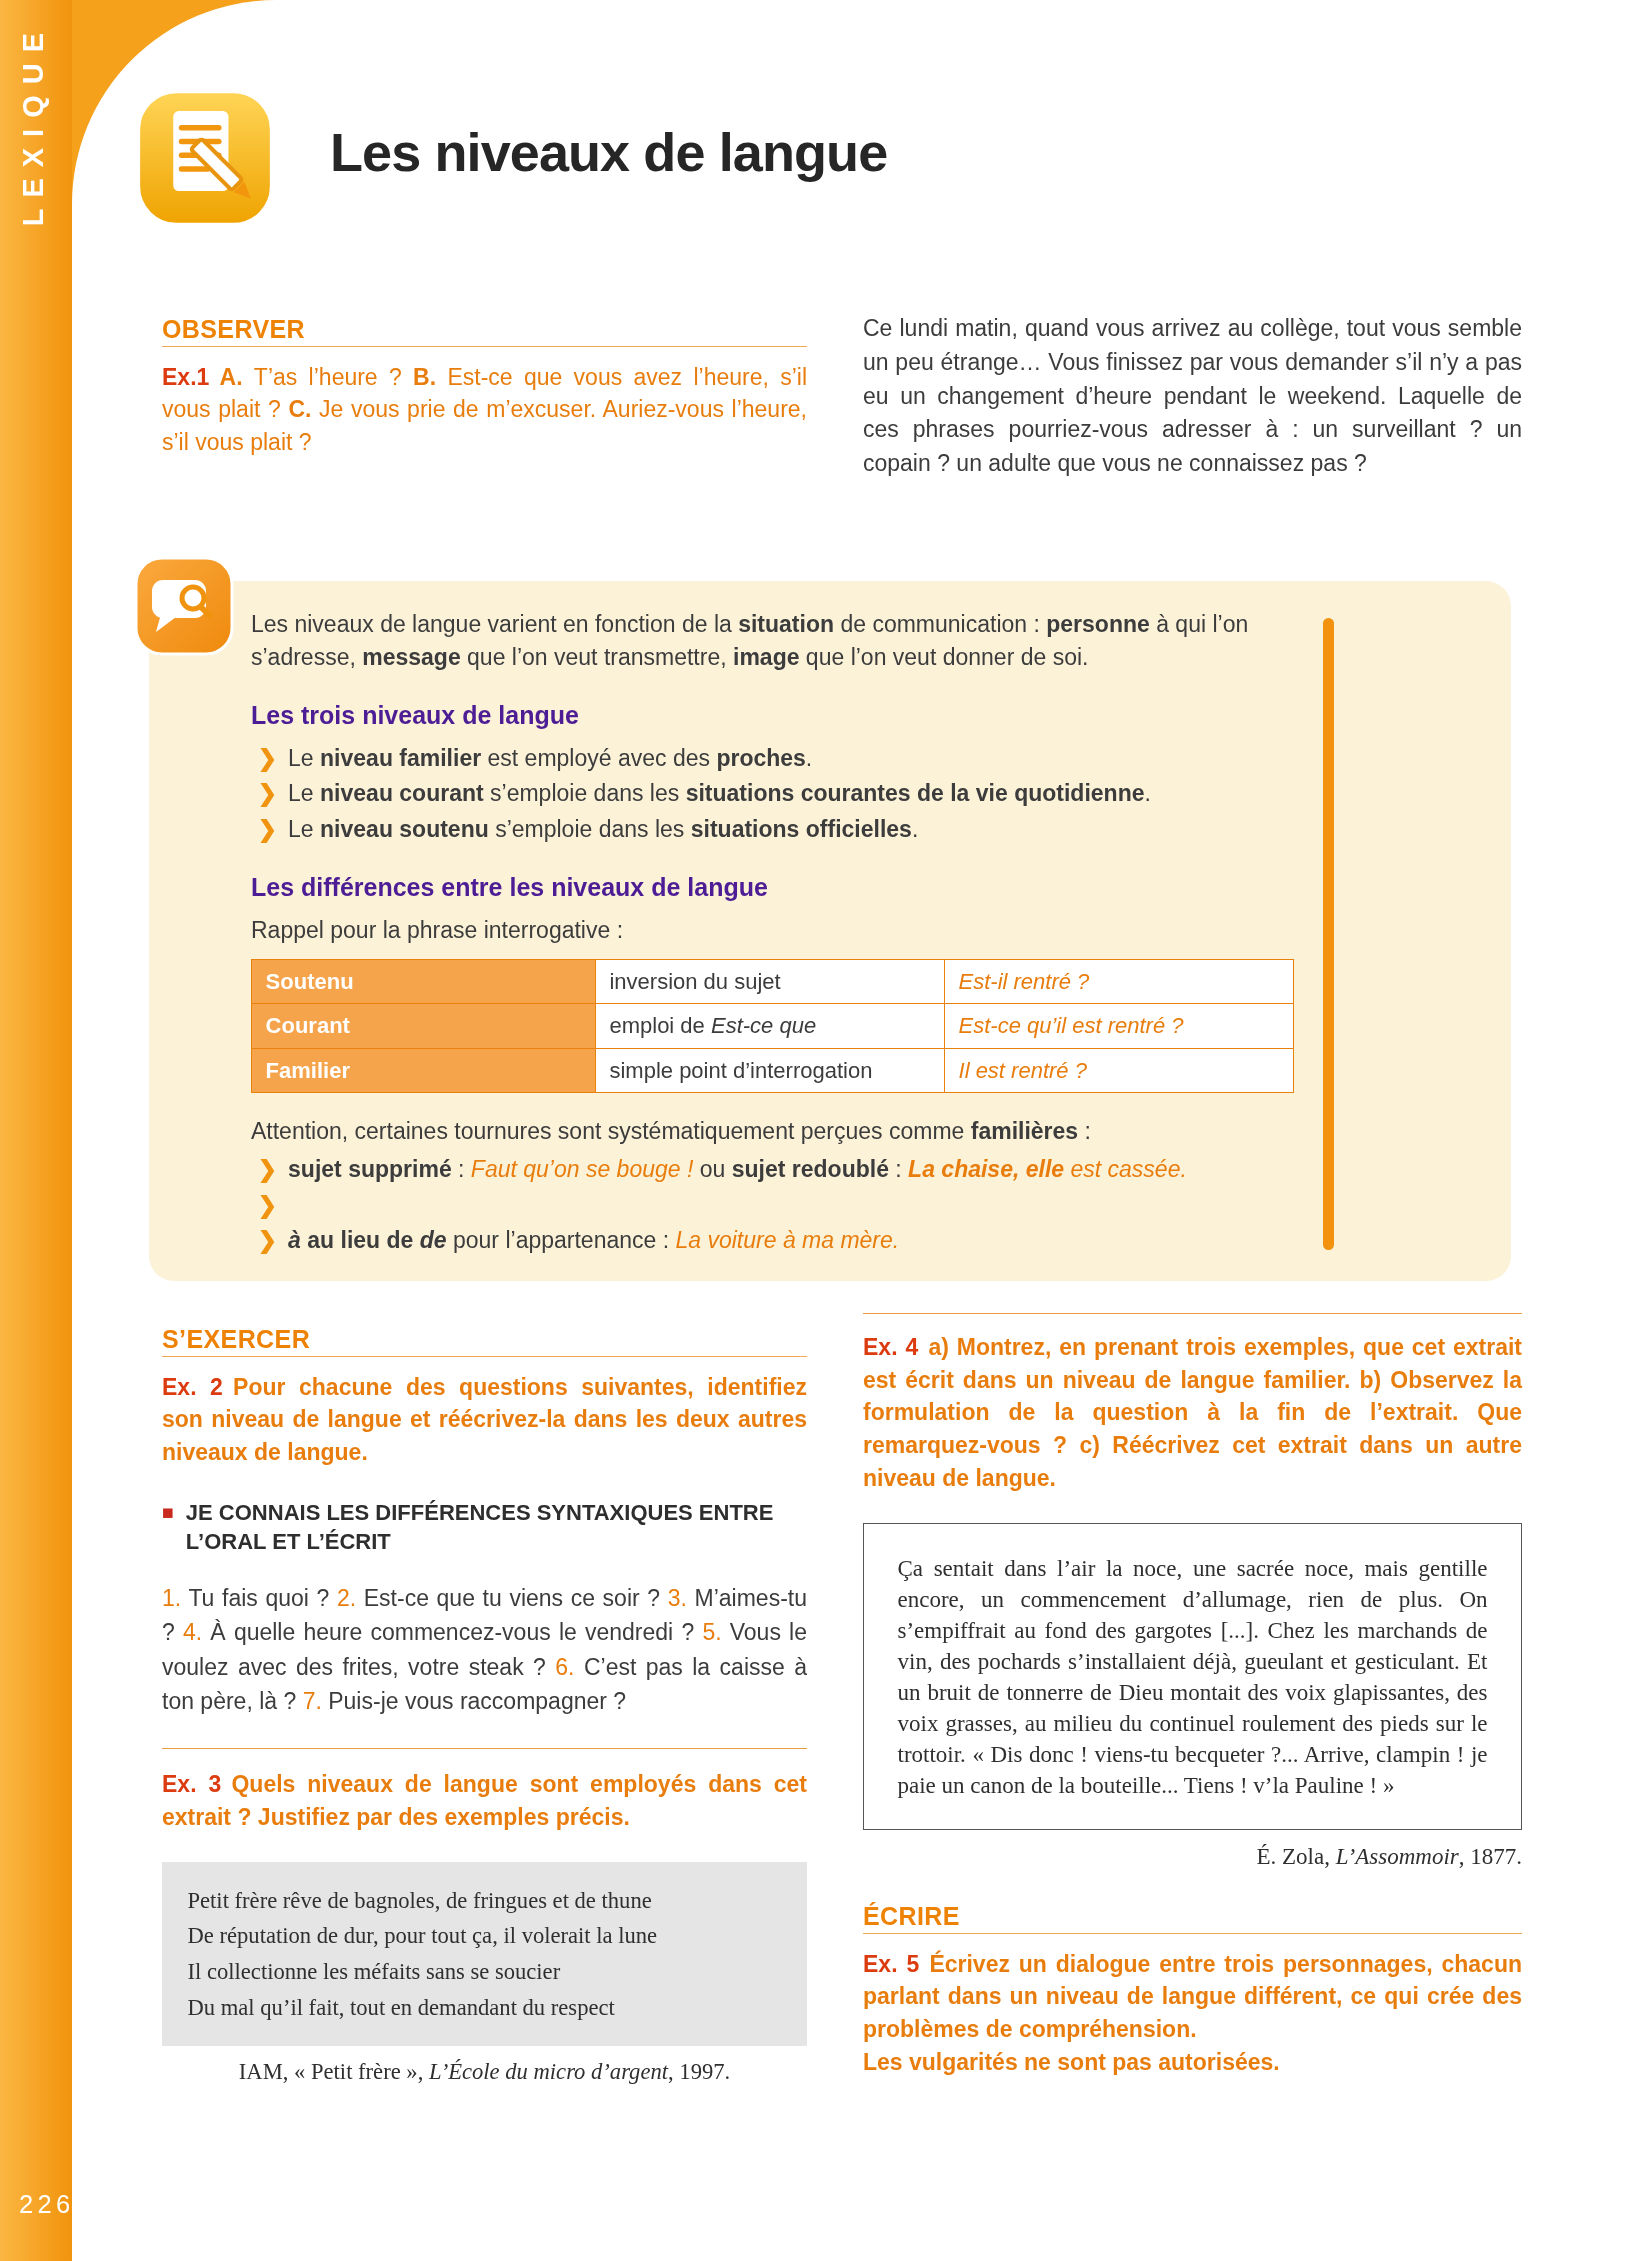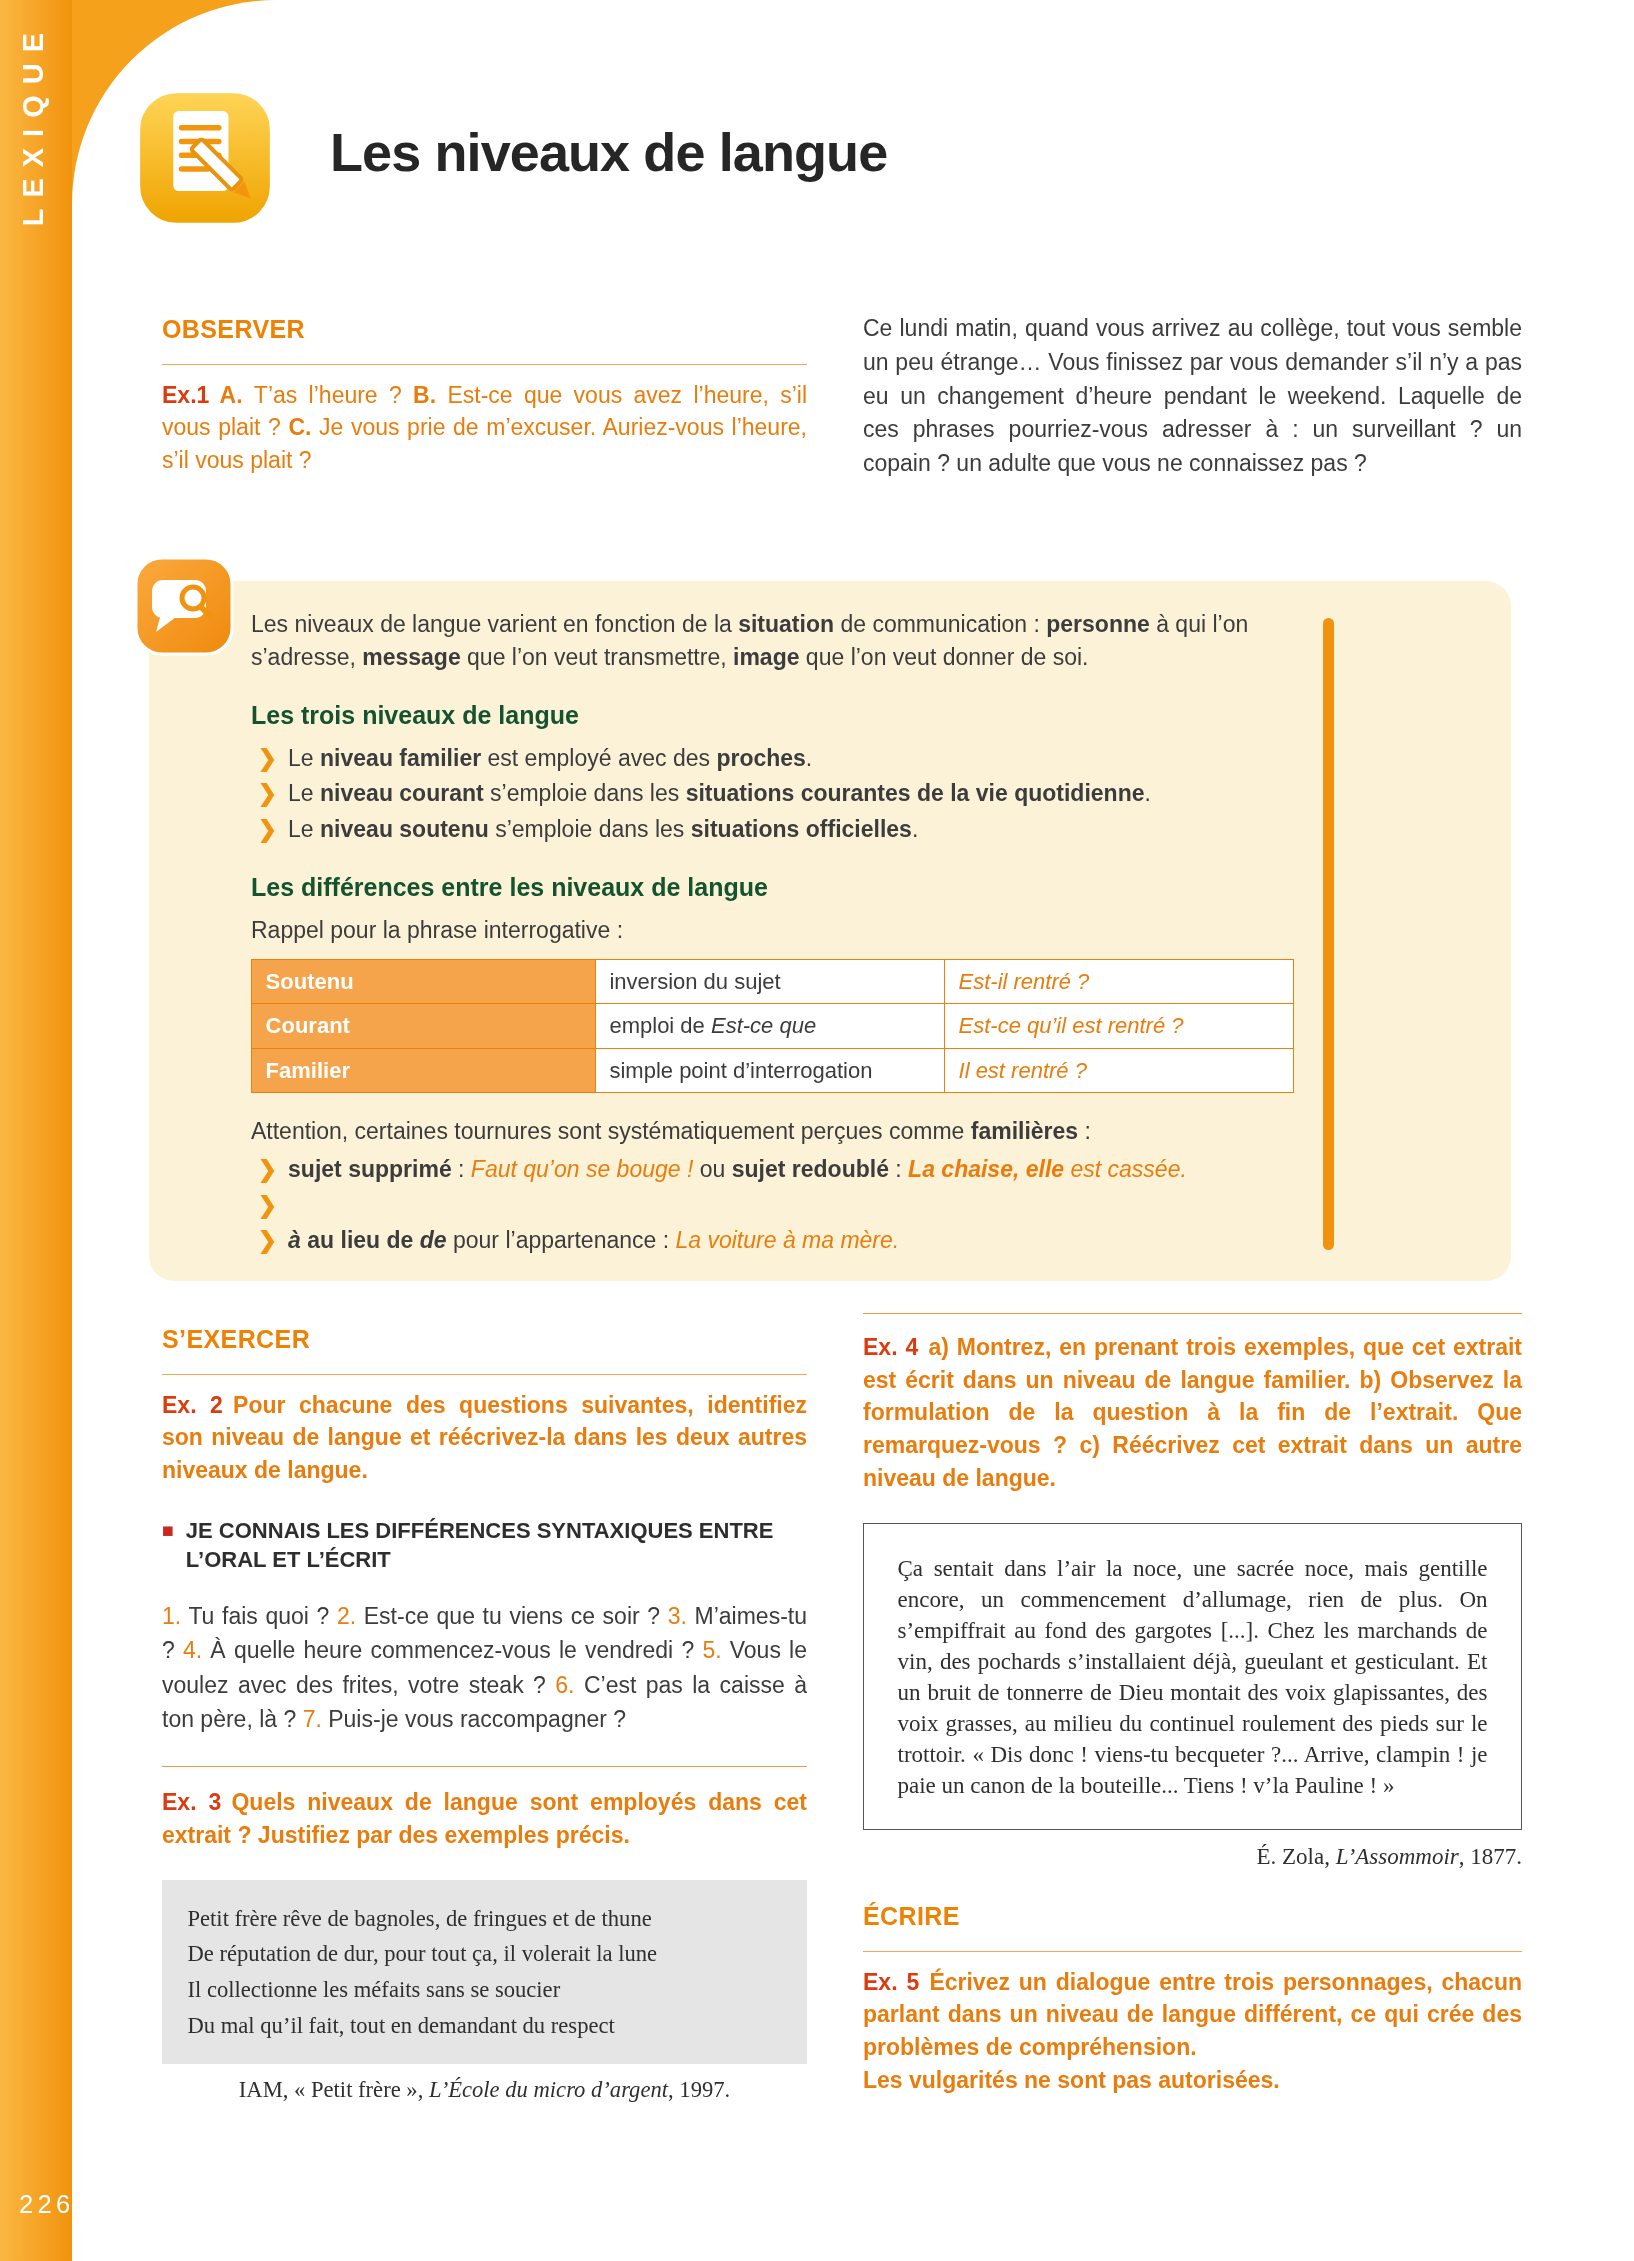--- a/index.html
+++ b/index.html
@@ -19,42 +19,42 @@
   .page-num{position:absolute;left:19px;top:2190px;z-index:5;color:#ffffff;font-size:25.5px;letter-spacing:4.3px;font-weight:400;}
   .lecon-vert{position:absolute;left:94px;top:679px;color:#F0930F;font-size:27px;letter-spacing:7.7px;}
 
   
   .header-icon{position:absolute;left:136px;top:89px;width:138px;height:138px;}
   .page-title{position:absolute;left:330px;top:121px;margin:0;font-size:54px;font-weight:700;
     letter-spacing:-0.9px;color:#262626;}
 
   
   .section-heading{margin:0 0 13.6px;color:#EE8205;font-size:25px;font-weight:700;letter-spacing:0.4px;
-    padding-bottom:20px;border-bottom:1.7px solid #F2A952;}
+    padding-bottom:2px;border-bottom:1.7px solid #F2A952;}
   .ex-para{margin:0;font-size:23px;line-height:1.42;text-align:justify;}
   .ex-label{color:#DC3B0F;font-weight:700;padding-right:10.2px;}
   .ex1-body{color:#E87D0D;}
   .ex-instr{color:#E87D0D;font-weight:700;}
   .sb{font-weight:700;}
   .si{font-style:italic;}
   .so{color:#E87D0D;}
   .sn{color:#E87D0D;}
 
   
   .observer{position:absolute;left:162px;top:315px;width:645px;}
   .intro-right{position:absolute;left:863px;top:312px;width:659px;}
   .intro-right p{margin:0;font-size:23px;line-height:1.47;text-align:justify;color:#3c3c3c;}
 
   
   .lesson-box{position:absolute;left:149px;top:581px;width:1362px;height:700px;background:#FCF2D8;
     border-radius:25px;box-sizing:border-box;padding:27px 217px 0 102px;font-size:23px;line-height:1.43;}
   .lesson-strip{position:absolute;right:177px;top:37px;width:11px;height:632px;background:#F2920E;border-radius:6px;}
   .lesson-icon{position:absolute;left:-15.3px;top:-25.5px;width:100px;height:100px;}
   .lesson-intro{margin:0;}
-  .lesson-h{margin:24px 0 8.5px;color:#14532d;font-size:25px;font-weight:700;}
+  .lesson-h{margin:24px 0 8.5px;color:#4c1d95;font-size:25px;font-weight:700;}
   .bullet{display:flex;margin:2.6px 0;}
   .bullet .chev{flex:0 0 auto;margin:0 11px 0 6.8px;color:#F0930F;font-weight:700;}
   .bullet p{margin:0;}
   .table-caption{margin:0 0 12px;}
   .levels-table{border-collapse:collapse;width:100%;}
   .levels-table td{border:1.7px solid #E8820C;padding:6px 13.6px;font-size:22px;height:27px;box-sizing:border-box;}
   td.lvl{background:#F5A44C;color:#ffffff;font-weight:700;width:33%;}
   td.rule{background:#ffffff;width:33.5%;}
   td.exm{background:#ffffff;color:#E87D0D;font-style:italic;}
   .attention{margin:22px 0 5.1px;}

